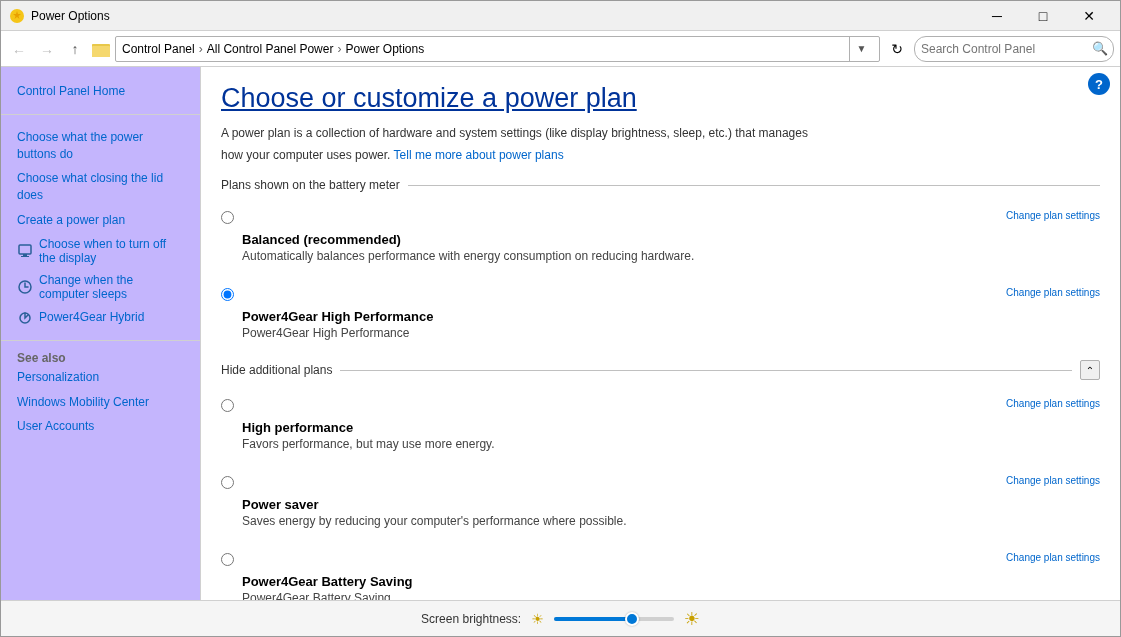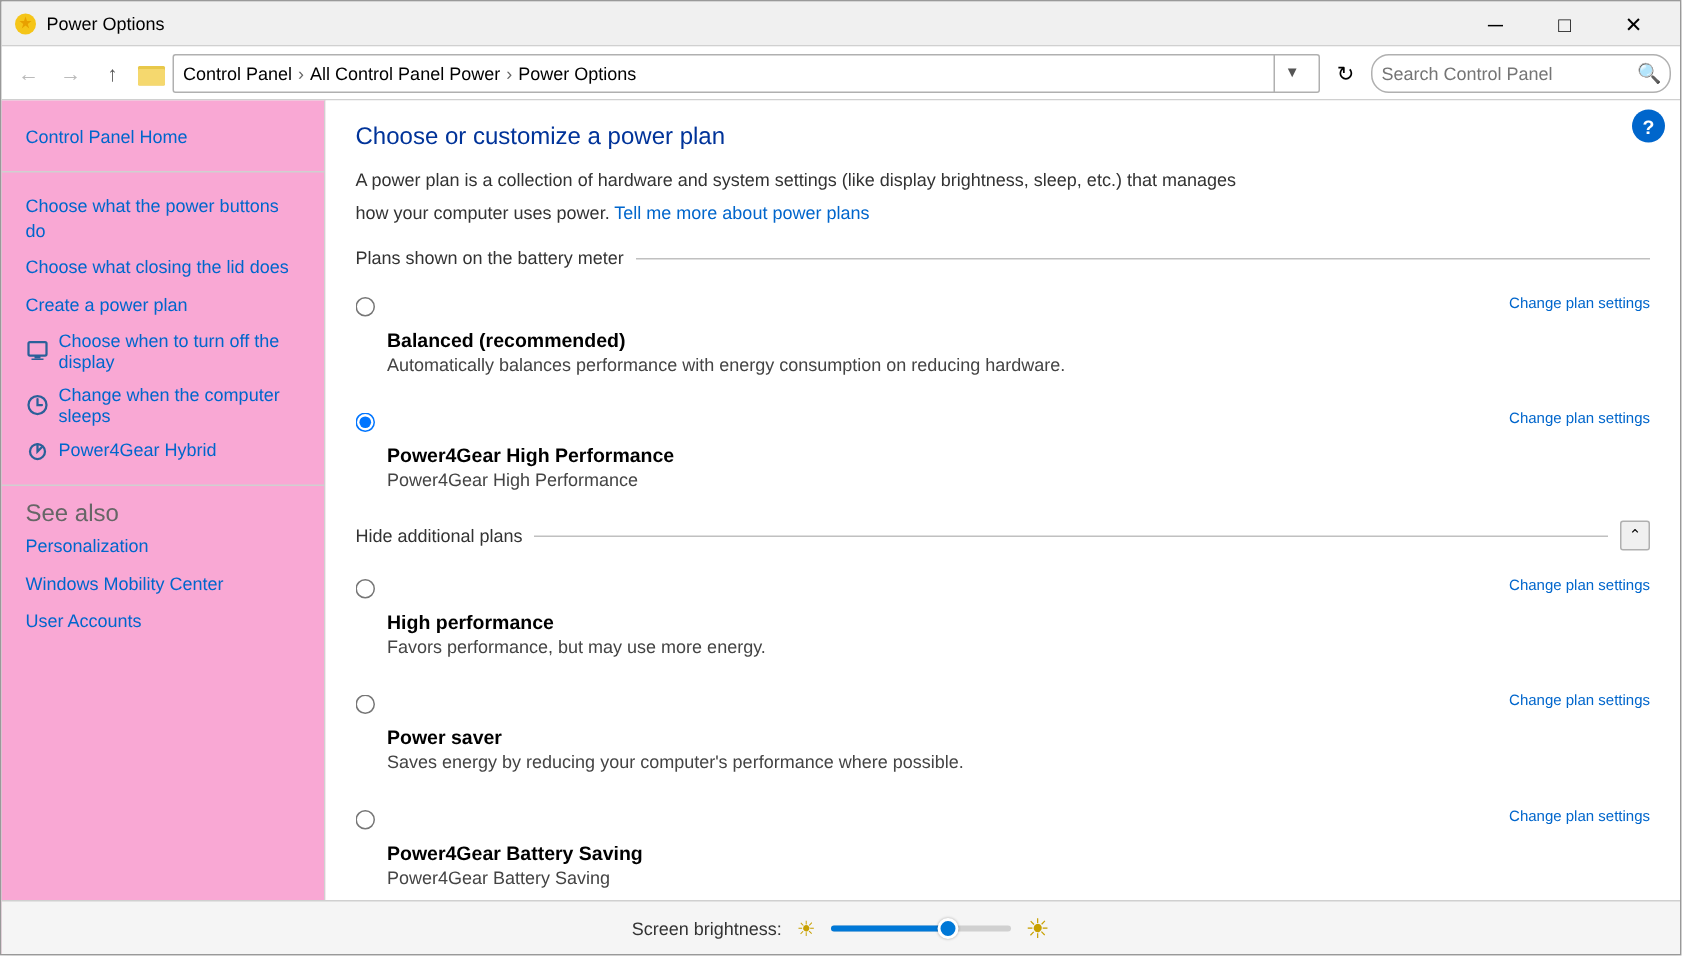--- a/index.html
+++ b/index.html
@@ -65,43 +65,43 @@
       align-items: center; justify-content: center;
     }
 
     
     .main-container {
       display: flex; height: calc(637px - 66px);
     }
 
     
     .sidebar {
-      width: 216px; background: #f9a8d4; border-right: 1px solid #d0d0d0;
+      width: 200px; background: #c4b5fd; border-right: 1px solid #d0d0d0;
       padding: 12px 0; overflow-y: auto; flex-shrink: 0;
     }
     .sidebar-link {
       display: block; padding: 4px 16px; color: #0066cc; text-decoration: none;
       font-size: 12px; line-height: 1.4; cursor: pointer;
     }
     .sidebar-icon-link {
       display: flex; align-items: center; padding: 4px 16px; gap: 6px;
       color: #0066cc; text-decoration: none; font-size: 12px; cursor: pointer;
     }
     .sidebar-icon { width: 16px; height: 16px; flex-shrink: 0; margin-top: 1px; }
     .sidebar-divider { border-top: 1px solid #d0d0d0; margin: 10px 0; }
     .see-also-label {
-      padding: 4px 16px; font-size: 16px; color: #666;
+      padding: 4px 16px; font-size: 12px; color: #666; font-weight: bold;
     }
 
     
     .content {
       flex: 1; background: #fff; padding: 16px 20px; overflow-y: auto;
     }
     .content-title {
-      font-size: 16px; color: #003399; font-weight: 400; margin-bottom: 10px;
+      font-size: 27px; color: #003399; font-weight: 400; margin-bottom: 10px; text-decoration: underline;
     }
     .content-desc { font-size: 12px; color: #333; line-height: 1.5; margin-bottom: 4px; }
     .content-link { color: #0066cc; text-decoration: none; cursor: pointer; }
 
     
     .plans-section { margin-top: 14px; }
     .section-header {
       display: flex; align-items: center; gap: 8px; margin-bottom: 10px;
     }
     .section-label { font-size: 12px; color: #333; white-space: nowrap; }

